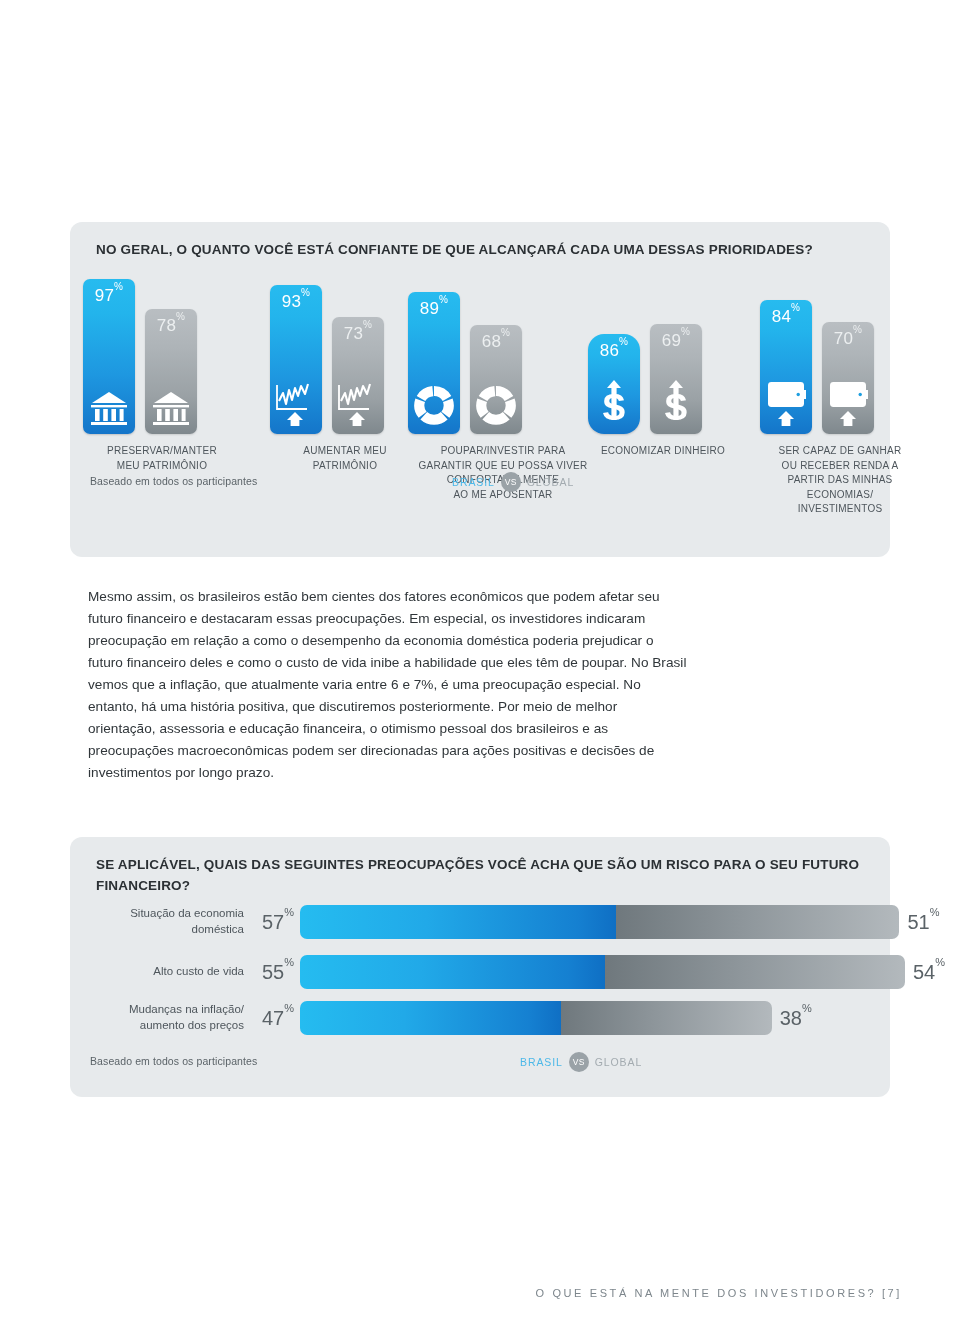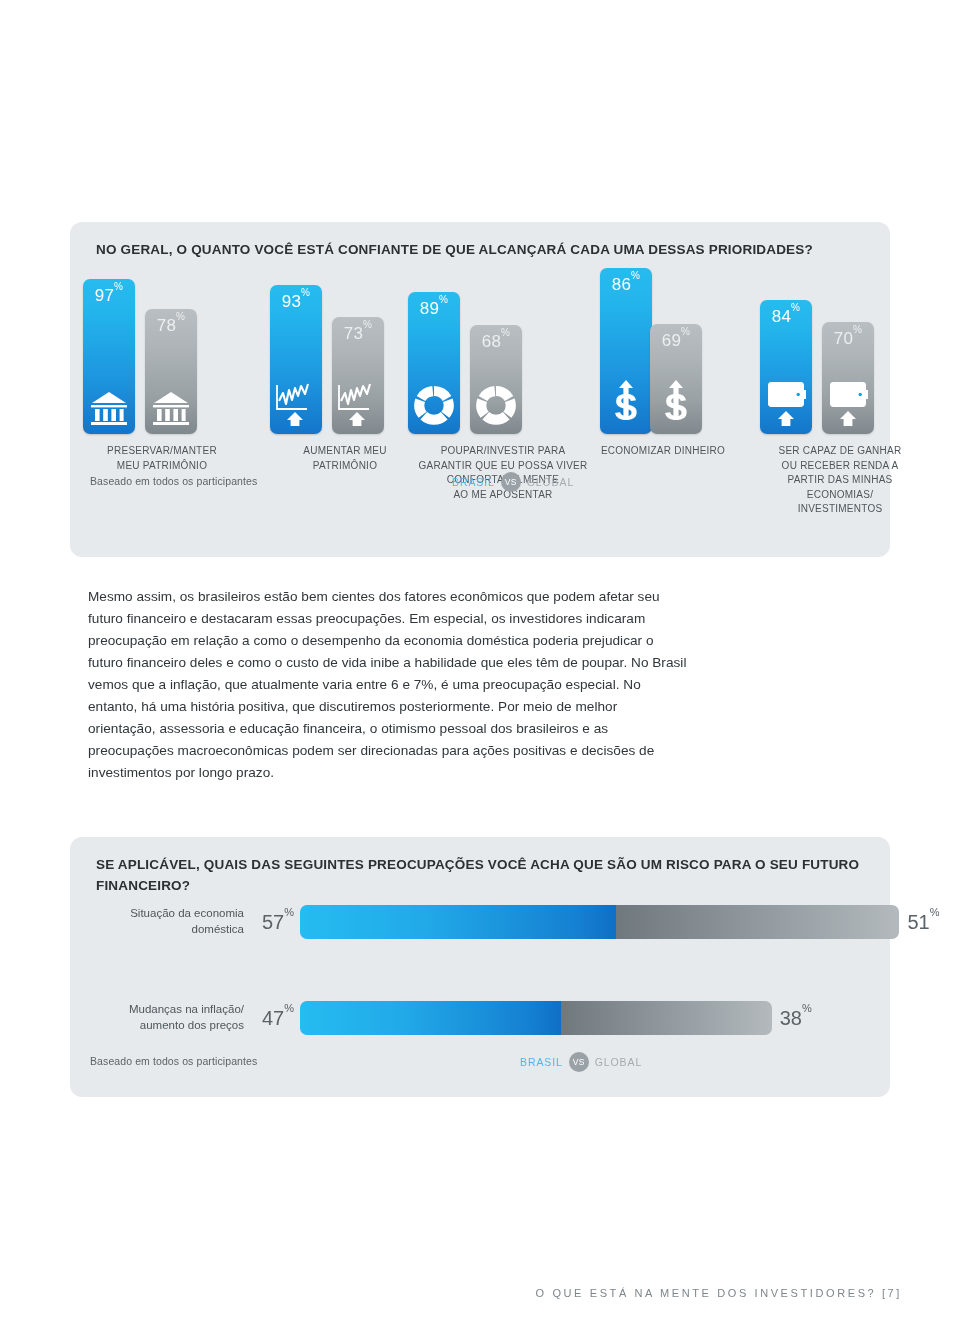--- a/index.html
+++ b/index.html
@@ -237,21 +237,21 @@
        <path d="M4.7 31.8 a20 20 0 0 1 -3.3 -19.2 l9.6 3.5 a10 10 0 0 0 1.6 9.6 Z"></path>
        <path d="M2.7 10 a20 20 0 0 1 15.6 -9.9 l1 10.1 a10 10 0 0 0 -8 4.8 Z"></path>
      </g>
      <circle cx="20" cy="20" r="7.3" fill="#0000"></circle>
    </svg>
             </div>
           </div>
         </div>
         <div class="grp-label" style="left: 338px; width: 190px;">POUPAR/INVESTIR PARA<br>GARANTIR QUE EU POSSA VIVER<br>CONFORTAVELMENTE<br>AO ME APOSENTAR</div>
         <div class="group" style="left: 518px; top: 0px; height: 212px; width: 130px;">
-          <div class="bar br" style="height: 166px; left: 12px;">
+          <div class="bar br" style="height: 100px; left: 0px; border-radius: 16px;">
             <div class="pct">86<sup>%</sup></div>
             <div class="icon">
               <svg width="30" height="46" viewBox="0 0 30 46" fill="#fff">
      <path d="M15 0 L22 8 L17.6 8 L17.6 40 L12.4 40 L12.4 8 L8 8 Z"></path>
      <text x="15" y="40" font-size="36" font-weight="bold" text-anchor="middle" fill="#fff" font-family="Liberation Sans">S</text>
    </svg>
             </div>
           </div>
           <div class="bar gl" style="height: 110px; left: 62px;">
             <div class="pct">69<sup>%</sup></div>
@@ -313,20 +313,29 @@
     <div class="bars-row" id="hbars">
         <div class="hrow" style="left: 230px; top: 68px; width: 599.4px;">
           <div class="hlabel" style="margin-right: 56px;">Situação da economia<br>doméstica</div>
           <div class="hpct-left" style="margin-right: 6px;">57<sup>%</sup></div>
           <div class="hbar" style="width: 100%;">
             <div class="seg-br" style="width: 52.7778%;"></div>
             <div class="seg-gl" style="width: 47.2222%;"></div>
           </div>
           <div class="hpct-right">51<sup>%</sup></div>
         </div>
+        <div class="hrow" style="left: 230px; top: 118px; width: 604.95px;">
+          <div class="hlabel" style="margin-right: 56px;">Alto custo de vida</div>
+          <div class="hpct-left" style="margin-right: 6px;">55<sup>%</sup></div>
+          <div class="hbar" style="width: 100%;">
+            <div class="seg-br" style="width: 50.4587%;"></div>
+            <div class="seg-gl" style="width: 49.5413%;"></div>
+          </div>
+          <div class="hpct-right">54<sup>%</sup></div>
+        </div>
         <div class="hrow" style="left: 230px; top: 164px; width: 471.75px;">
           <div class="hlabel" style="margin-right: 56px;">Mudanças na inflação/<br>aumento dos preços</div>
           <div class="hpct-left" style="margin-right: 6px;">47<sup>%</sup></div>
           <div class="hbar" style="width: 100%;">
             <div class="seg-br" style="width: 55.2941%;"></div>
             <div class="seg-gl" style="width: 44.7059%;"></div>
           </div>
           <div class="hpct-right">38<sup>%</sup></div>
         </div>
       </div>

